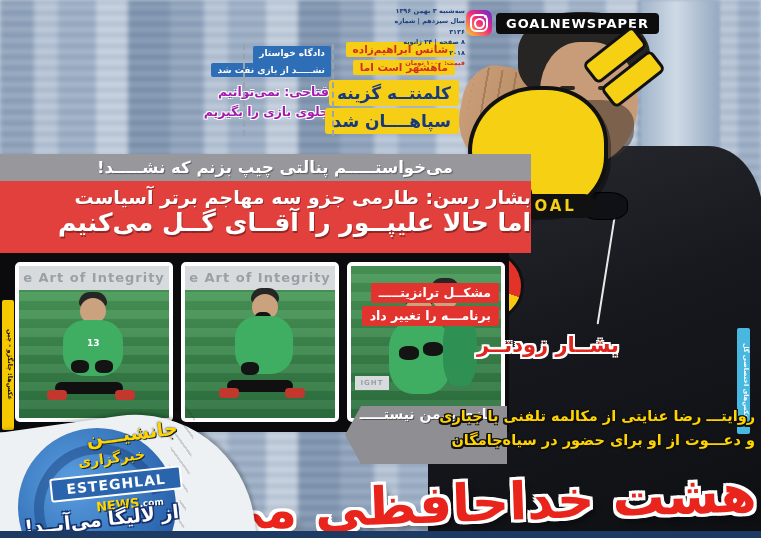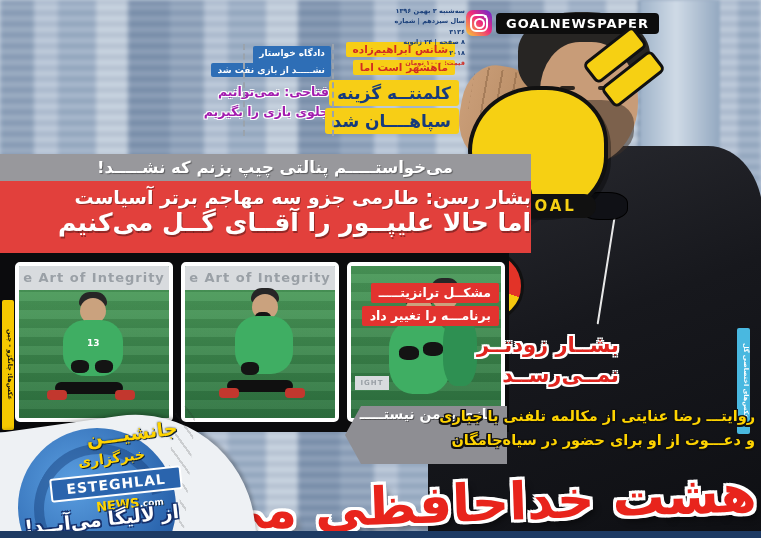--- a/index.html
+++ b/index.html
@@ -249,21 +249,20 @@
     <div class="abs p-torso" style="left:38px;top:54px;width:62px;height:74px"></div>
     <div class="abs p-glove" style="left:48px;top:80px;width:20px;height:14px"></div>
     <div class="abs p-glove" style="left:72px;top:76px;width:20px;height:14px"></div>
     <div class="abs p-torso" style="left:92px;top:50px;width:34px;height:70px;background:#2e9052"></div>
   </div>
 
   <div class="abs redstrip rtl" style="right:262px;top:283px">مشکــل ترانزیتـــــ</div>
   <div class="abs redstrip rtl" style="right:262px;top:306px">برنامـــه را تغییر داد</div>
   <div class="abs transit-big rtl">
     <div>بشــار زودتــر</div>
-    <div>نمــی‌رســد</div>
   </div>
 
   <div class="abs ribbon-b rtl">عکس‌های اختصاصی گل</div>
 
   <div class="abs graybox rtl">
     <div class="gl2">بازی بهمن نیستـــــ</div>
   </div>
 
   <div class="abs yellow-out rtl" style="right:6px;top:408px;width:320px">روایتـــ رضا عنایتی از مکالمه تلفنی با جباری</div>
   <div class="abs yellow-out rtl" style="right:6px;top:432px;width:320px">و دعـــوت از او برای حضور در سیاه‌جامگان</div>

